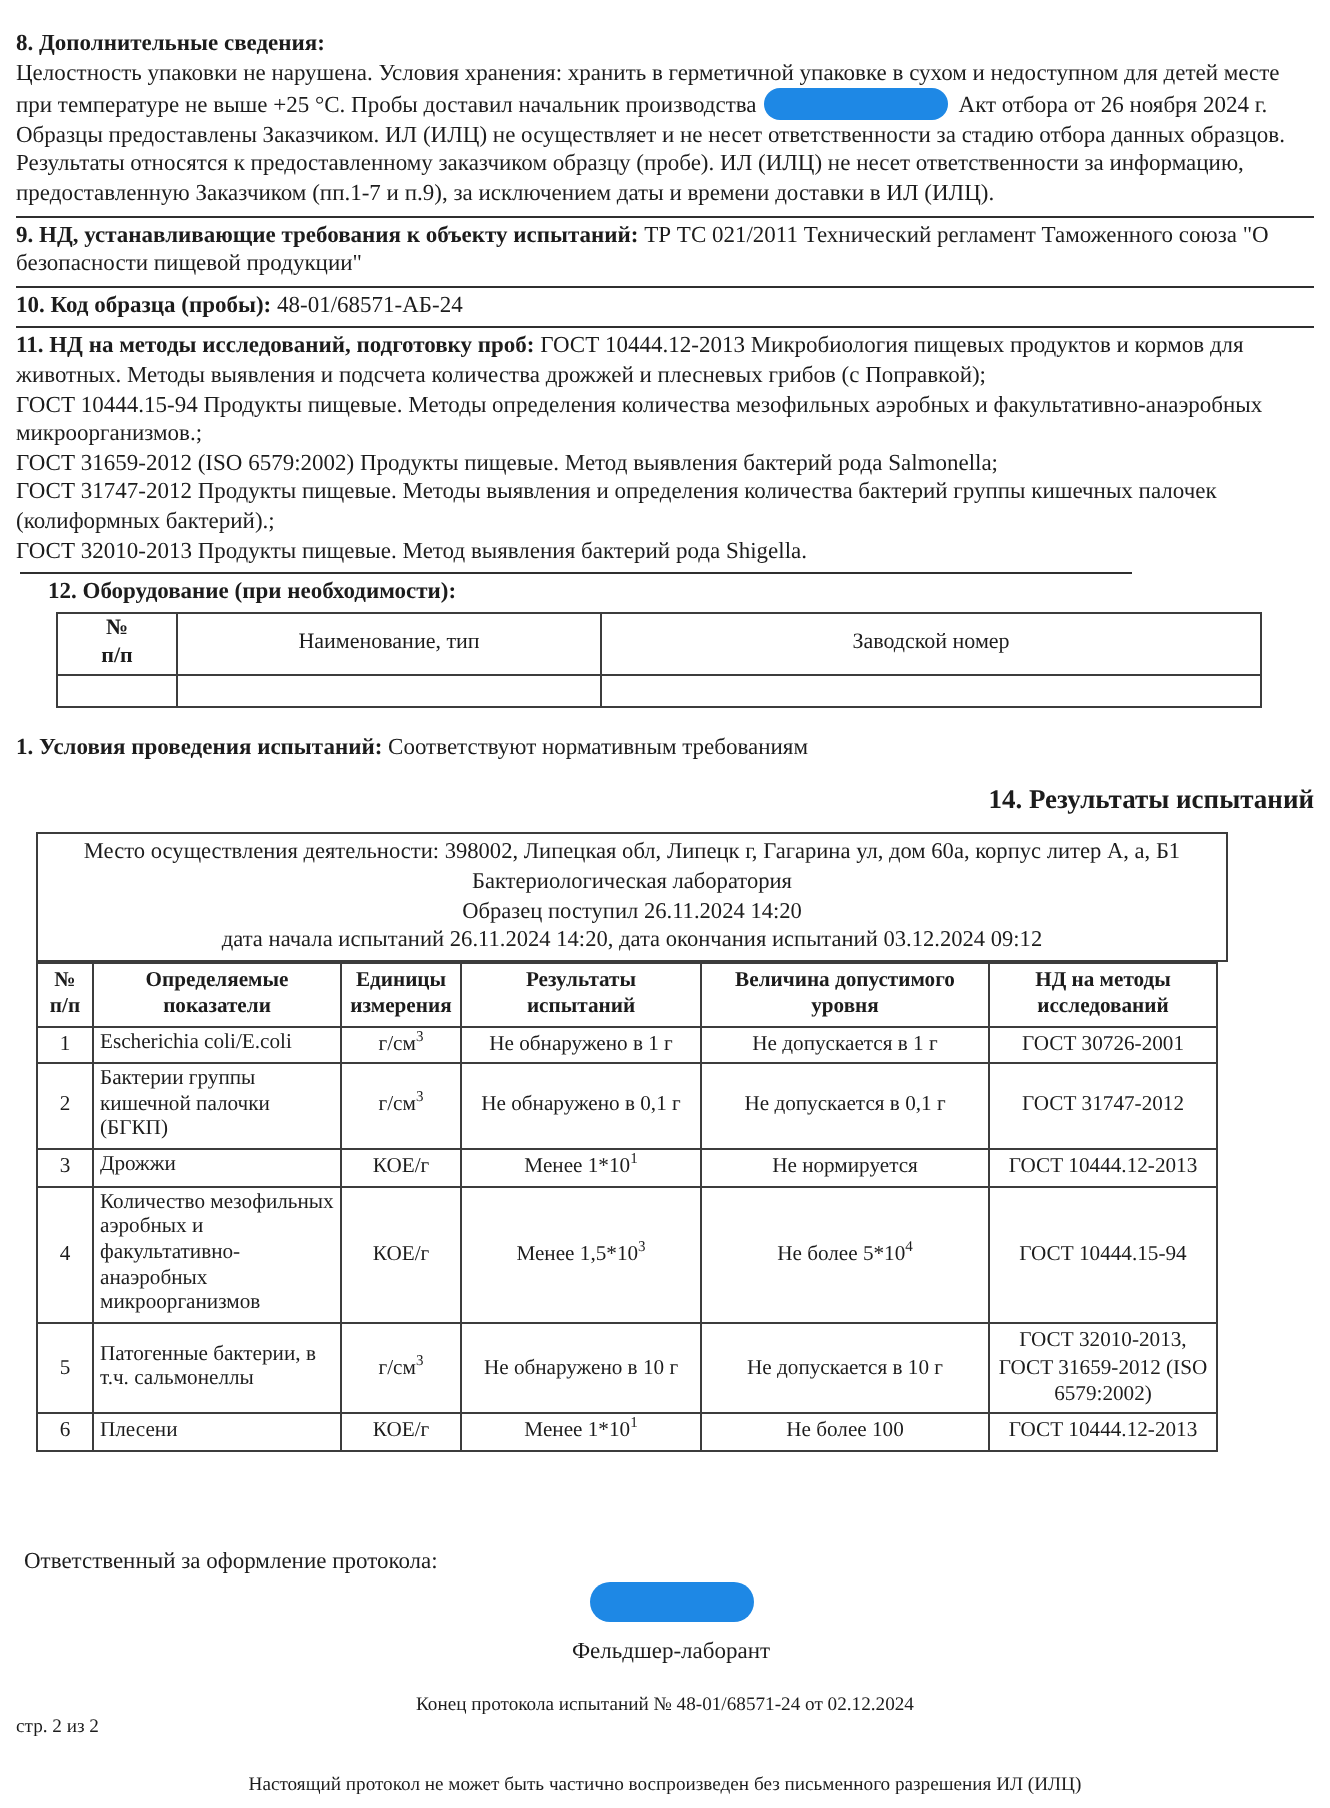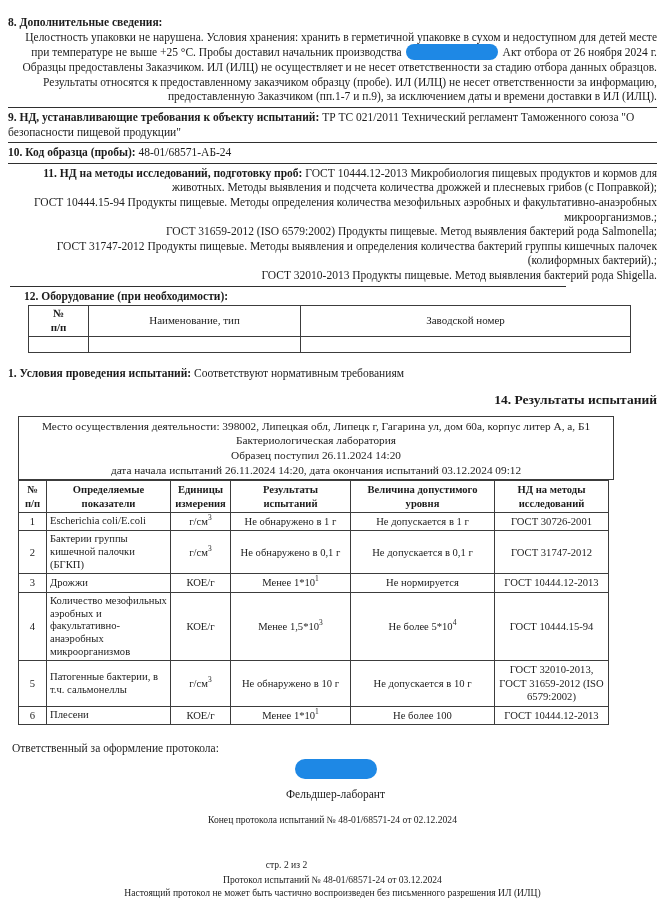--- a/index.html
+++ b/index.html
@@ -4,21 +4,21 @@
 <style>
   * { margin:0; padding:0; box-sizing:border-box; }
   html,body { background:#e8e8e8; }
   .page {
     width:665px; height:904px; margin:0 auto; background:#ffffff;
     font-family:"Liberation Serif", serif; color:#1c1c1c;
     position:relative; padding:14px 8px 0 8px; overflow:hidden;
     font-size:11.5px; line-height:1.27;
   }
   .b { font-weight:bold; }
-  .para { text-align:right; }
+  .para { text-align:left; }
   .rule { border-top:1.6px solid #2f2f2f; margin:3px 0 2px 0; }
   .rule-short { border-top:1.6px solid #2f2f2f; margin:3px 0 2px 2px; width:556px; }
   .sect { margin:1px 0; }
   .redact-pill {
     display:inline-block; width:92px; height:16px; border-radius:9px;
     vertical-align:-4px; margin:0 5px 0 4px;
   }
   .redact-pill2 { display:inline-block; width:82px; height:20px; border-radius:10px; }
   .s12-head { margin-left:16px; }
   table { border-collapse:collapse; color:#1c1c1c; }
@@ -31,25 +31,25 @@
   .info-box {
     margin-left:10px; width:596px; border:1.2px solid #3c3c3c;
     text-align:center; font-size:11.3px; padding:2px 4px; line-height:1.3;
   }
   .results-table { margin:0 0 0 10px; font-size:10.6px; }
   .results-table td, .results-table th { border:1px solid #3c3c3c; padding:2px 3px; vertical-align:middle; }
   .results-table th { font-weight:bold; text-align:center; line-height:1.25; }
   .c { text-align:center; }
   .l { text-align:left; line-height:1.2; }
   sup { font-size:7.5px; line-height:0; }
-  .signoff { margin-top:16px; margin-left:4px; }
+  .signoff { margin-top:48px; margin-left:4px; }
   .signoff-row { display:flex; align-items:center; gap:8px; margin-top:3px; margin-left:2px;flex-direction:column; }
   .end-line { text-align:center; font-size:9.6px; margin-top:13px; }
   .footer { position:absolute; left:8px; right:8px; bottom:5px; font-size:9.6px; line-height:13px; text-align:center; }
-  .footer .pageno { text-align:center; padding-right:92px; margin-bottom:2px; }
+  .footer .pageno { text-align:left; padding-right:92px; margin-bottom:16px; }
 </style>
 </head>
 <body>
 
 <div class="page">
 
   <div class="sect">
     <div class="b">8. Дополнительные сведения:</div>
     <div class="para"><span>Целостность упаковки не нарушена. Условия хранения:  хранить в герметичной упаковке в сухом и недоступном для детей месте при температуре не выше +25 °С. Пробы доставил начальник производства</span><span class="redact-pill" style="background: rgb(30, 136, 229);"></span><span>Акт отбора от 26 ноября 2024 г.</span></div>
     <div class="para">Образцы предоставлены Заказчиком. ИЛ (ИЛЦ) не осуществляет и не несет ответственности за стадию отбора данных образцов. Результаты относятся к предоставленному заказчиком образцу (пробе). ИЛ (ИЛЦ) не несет ответственности за информацию, предоставленную Заказчиком (пп.1-7 и п.9), за исключением даты и времени доставки в ИЛ (ИЛЦ).</div>
@@ -201,17 +201,16 @@
     <div class="signoff-row">
       <span class="redact-pill2" style="background: rgb(30, 136, 229);"></span>
       <span>Фельдшер-лаборант</span>
     </div>
   </div>
 
   <div class="end-line">Конец протокола испытаний № 48-01/68571-24 от 02.12.2024</div>
 
   <div class="footer">
     <div class="pageno">стр. 2 из 2</div>
-    <div>Протокол испытаний № 48-01/68571-24 от 03.12.2024</div>
     <div>Настоящий протокол не может быть частично воспроизведен без письменного разрешения ИЛ (ИЛЦ)</div>
   </div>
 
 </div>
 
 </body></html>

